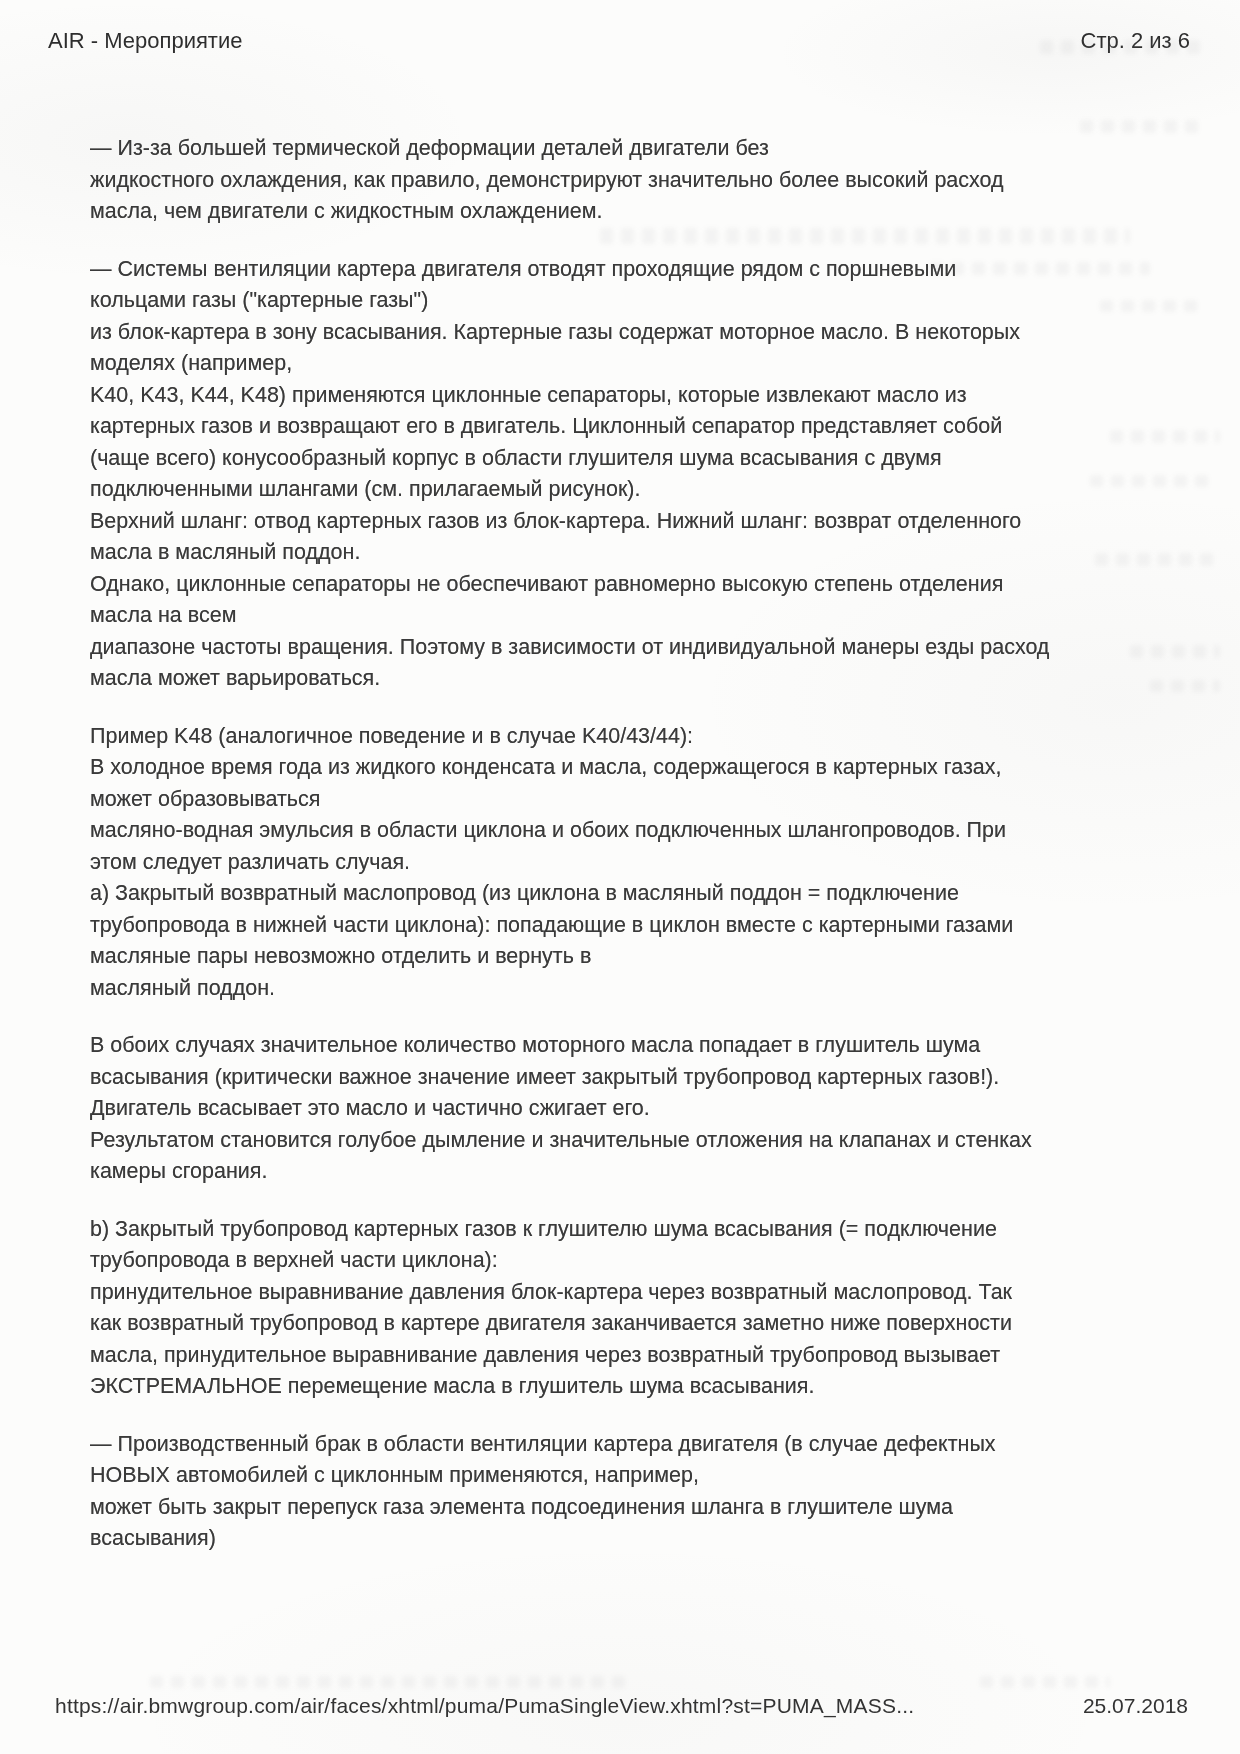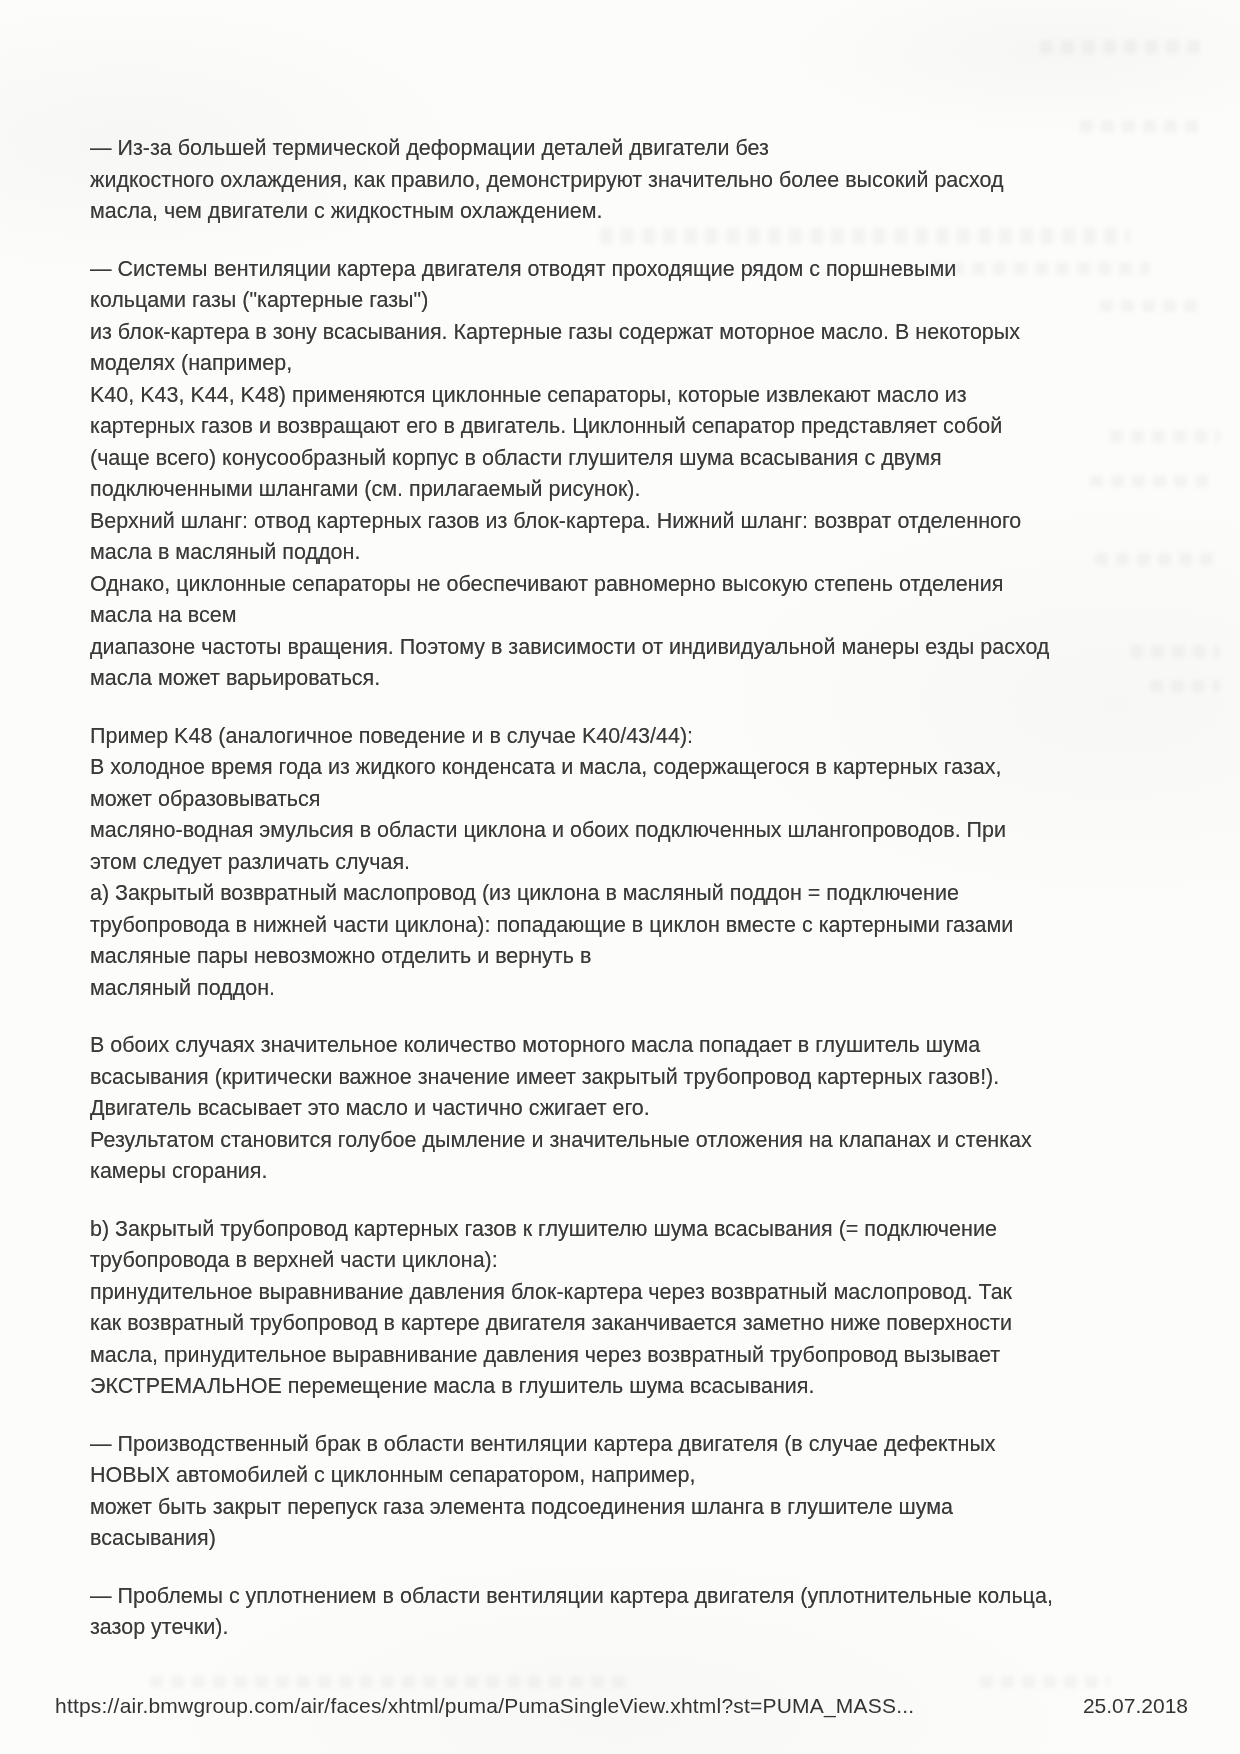--- a/index.html
+++ b/index.html
@@ -69,20 +69,24 @@
     opacity: 0.16;
     border-radius: 3px;
     pointer-events: none;
   }
 </style>
 </head>
 <body>
 
 <div class="page">
 
+  <div class="header">
+    <span>AIR - Мероприятие</span>
+    <span>Стр. 2 из 6</span>
+  </div>
 
   <div class="content">
       <p class="para">— Из-за большей термической деформации деталей двигатели без
 жидкостного охлаждения, как правило, демонстрируют значительно более высокий расход
 масла, чем двигатели с жидкостным охлаждением.</p>
       <p class="para">— Системы вентиляции картера двигателя отводят проходящие рядом с поршневыми
 кольцами газы ("картерные газы")
 из блок-картера в зону всасывания. Картерные газы содержат моторное масло. В некоторых
 моделях (например,
 K40, K43, K44, K48) применяются циклонные сепараторы, которые извлекают масло из
@@ -109,25 +113,23 @@
 Двигатель всасывает это масло и частично сжигает его.
 Результатом становится голубое дымление и значительные отложения на клапанах и стенках
 камеры сгорания.</p>
       <p class="para">b) Закрытый трубопровод картерных газов к глушителю шума всасывания (= подключение
 трубопровода в верхней части циклона):
 принудительное выравнивание давления блок-картера через возвратный маслопровод. Так
 как возвратный трубопровод в картере двигателя заканчивается заметно ниже поверхности
 масла, принудительное выравнивание давления через возвратный трубопровод вызывает
 ЭКСТРЕМАЛЬНОЕ перемещение масла в глушитель шума всасывания.</p>
       <p class="para">— Производственный брак в области вентиляции картера двигателя (в случае дефектных
-НОВЫХ автомобилей с циклонным сепаратором, например,
+НОВЫХ автомобилей с циклонным применяются, например,
 может быть закрыт перепуск газа элемента подсоединения шланга в глушителе шума
 всасывания)</p>
-      <p class="para">— Проблемы с уплотнением в области вентиляции картера двигателя (уплотнительные кольца,
-зазор утечки).</p>
     </div>
 
   <div class="footer">
     <span class="url">https://air.bmwgroup.com/air/faces/xhtml/puma/PumaSingleView.xhtml?st=PUMA_MASS...</span>
     <span>25.07.2018</span>
   </div>
 
   <div class="bleed" style="left:1040px; top:40px;  width:160px; height:14px;"></div>
   <div class="bleed" style="left:1080px; top:120px; width:120px; height:13px;"></div>
   <div class="bleed" style="left:600px;  top:228px; width:530px; height:16px;"></div>

